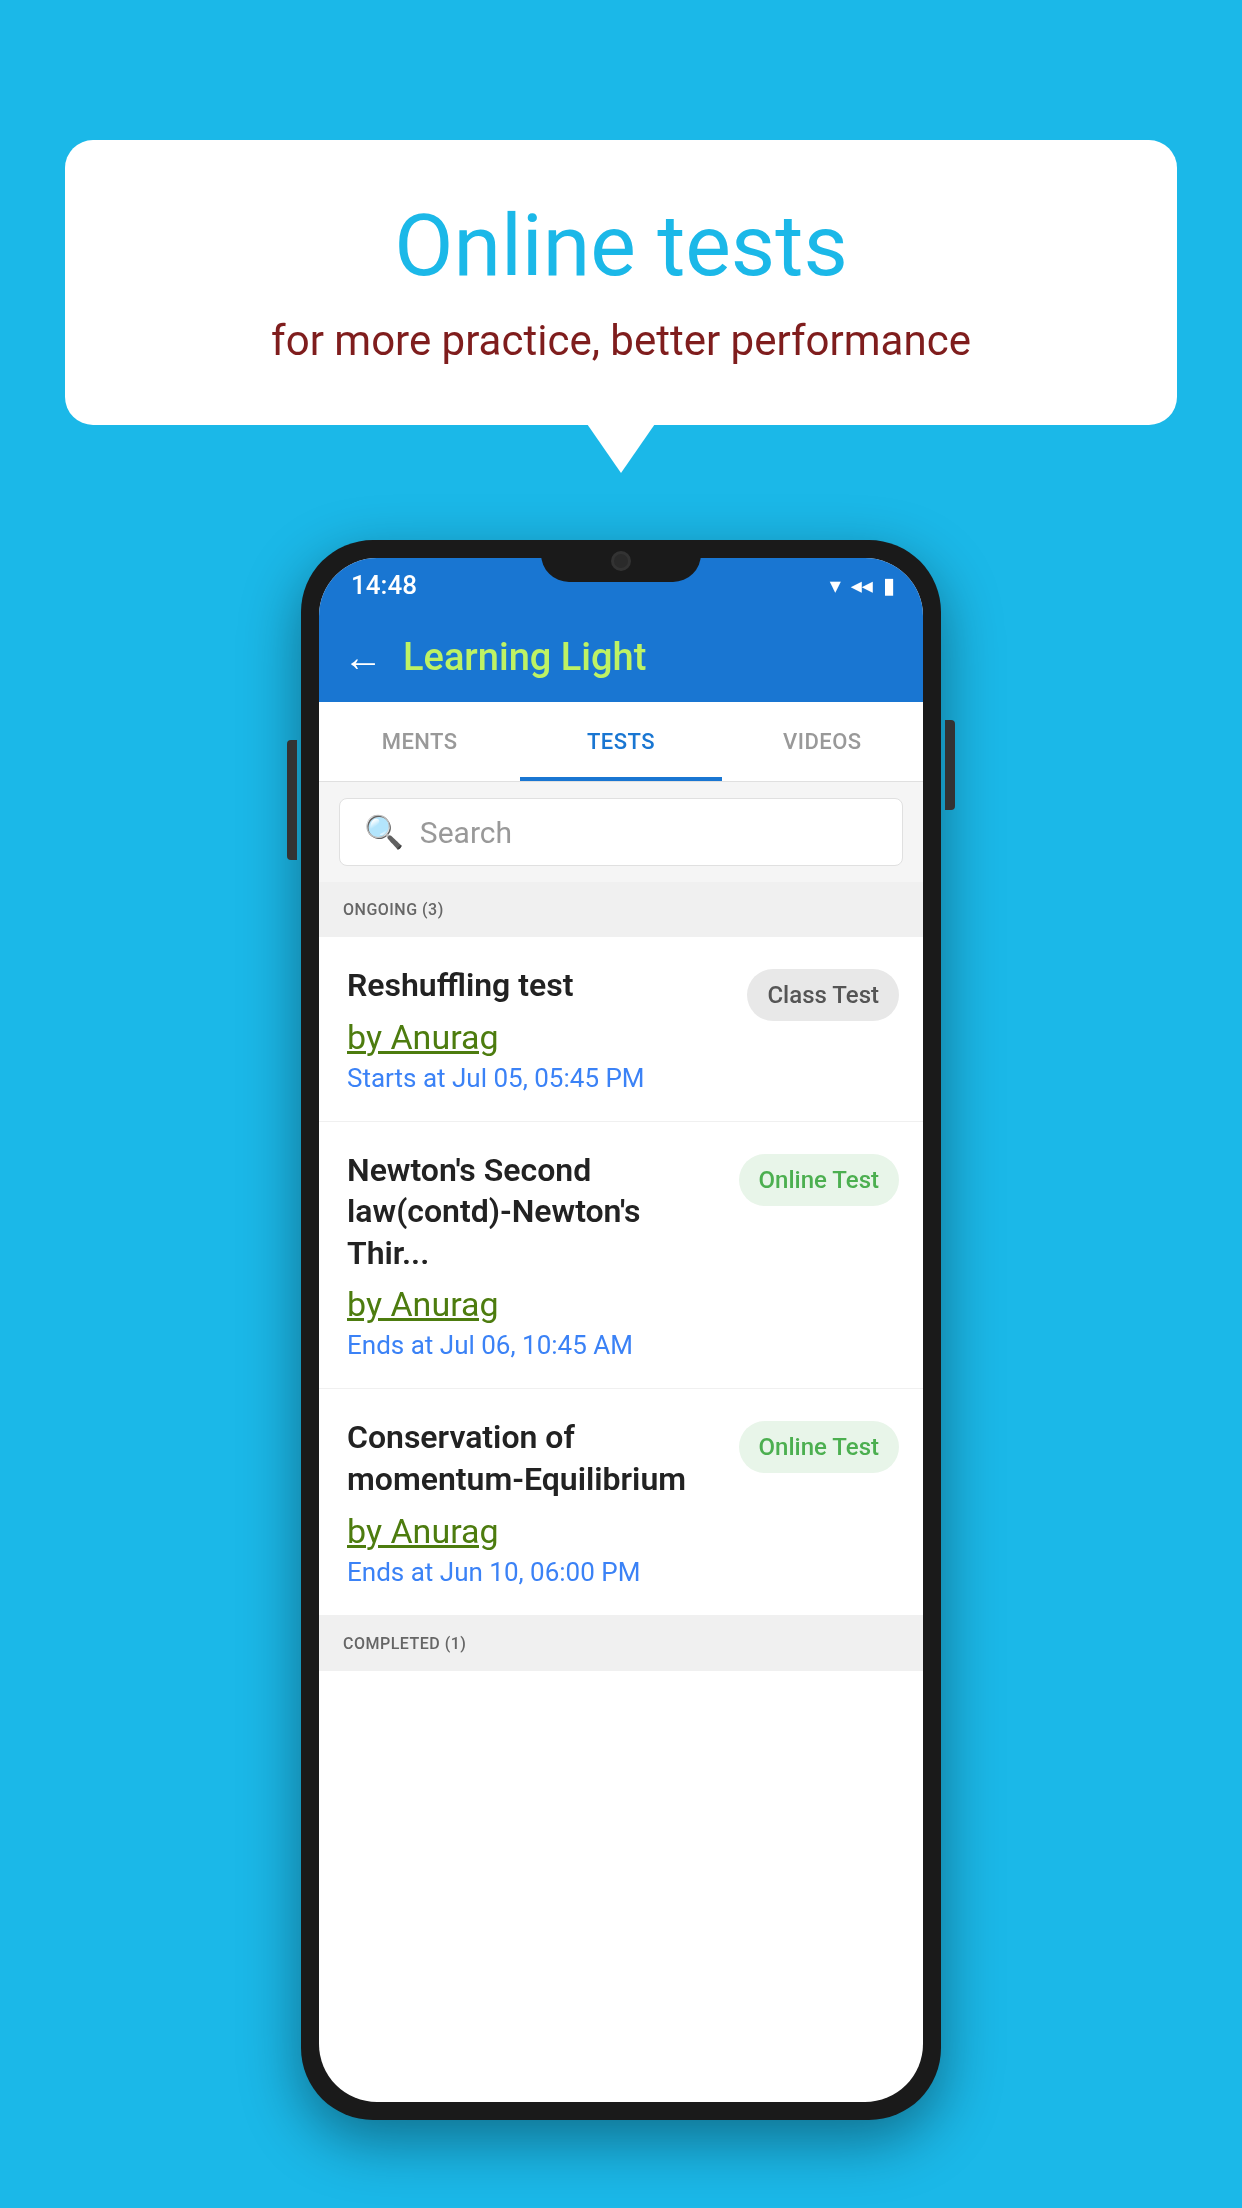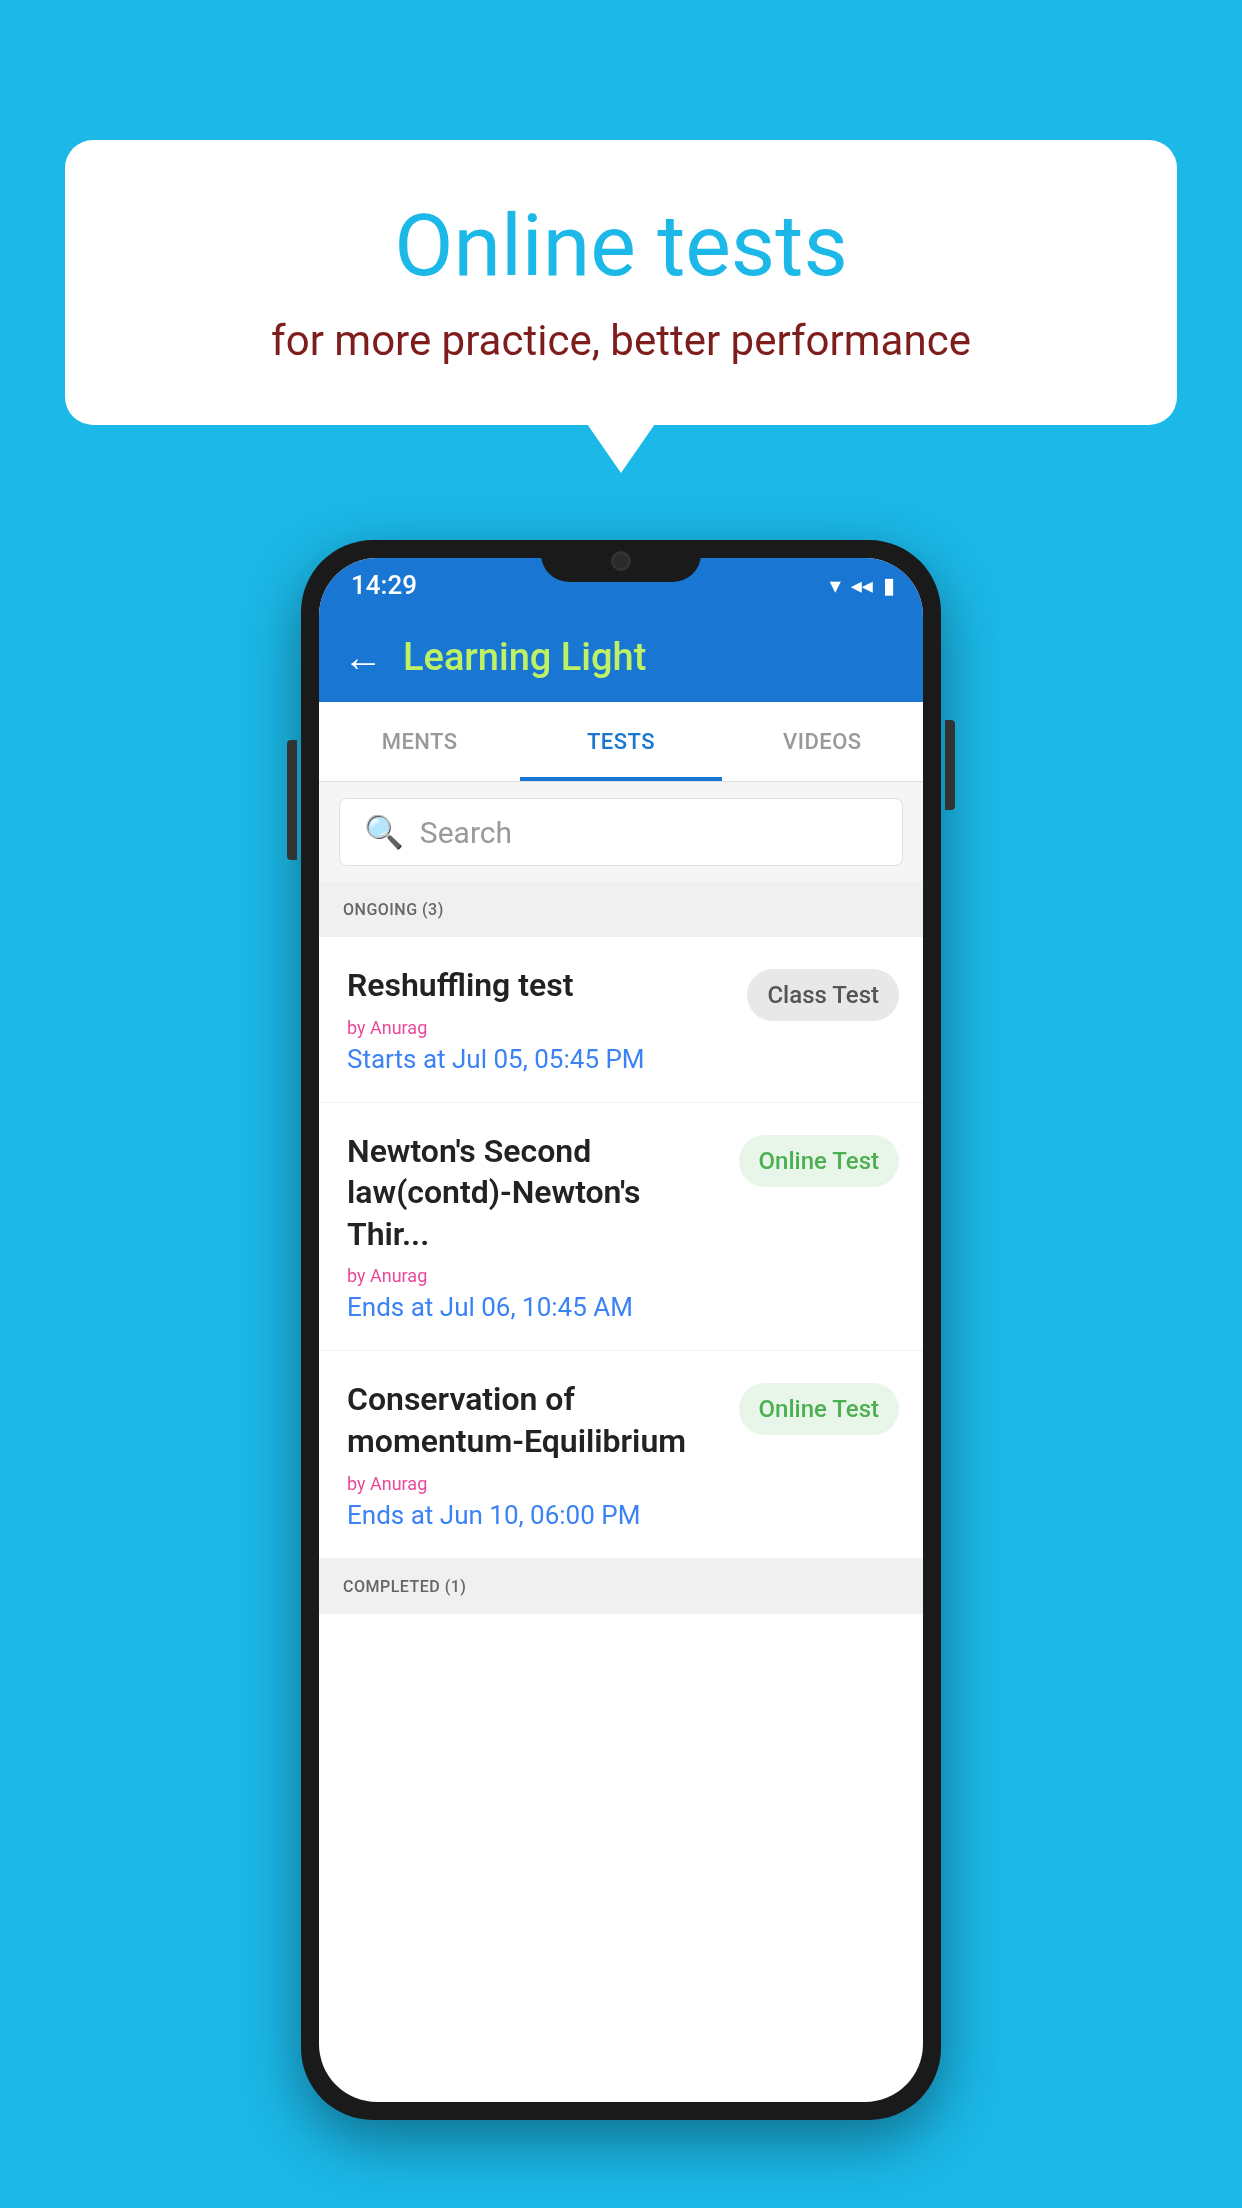--- a/index.html
+++ b/index.html
@@ -278,23 +278,24 @@
 
     .test-name {
       font-size: 32px;
       font-weight: 600;
       color: #222;
       margin-bottom: 10px;
       line-height: 1.3;
     }
 
     .test-author {
-      font-size: 18px;
-      color: #ec4899;
+      font-size: 34px;
+      color: #4d7c0f;
       margin-bottom: 6px;
+      text-decoration: underline;
     }
 
     .test-time {
       font-size: 26px;
       color: #3b82f6;
     }
 
     .test-badge {
       padding: 12px 20px;
       border-radius: 30px;
@@ -332,21 +333,21 @@
 </div>
 
 <div class="phone-wrapper">
   <div class="phone-outer">
     <div class="notch">
       <div class="notch-camera"></div>
     </div>
     <div class="phone-screen">
 
       <div class="status-bar">
-        <span class="status-time">14:29</span>
+        <span class="status-time">14:48</span>
         <div class="status-icons">
           <span class="wifi-icon">▾</span>
           <span class="signal-icon">◂◂</span>
           <span class="battery-icon">▮</span>
         </div>
       </div>
 
       <div class="app-bar">
         <span class="back-arrow">←</span>
         <span class="app-title">Learning Light</span>

